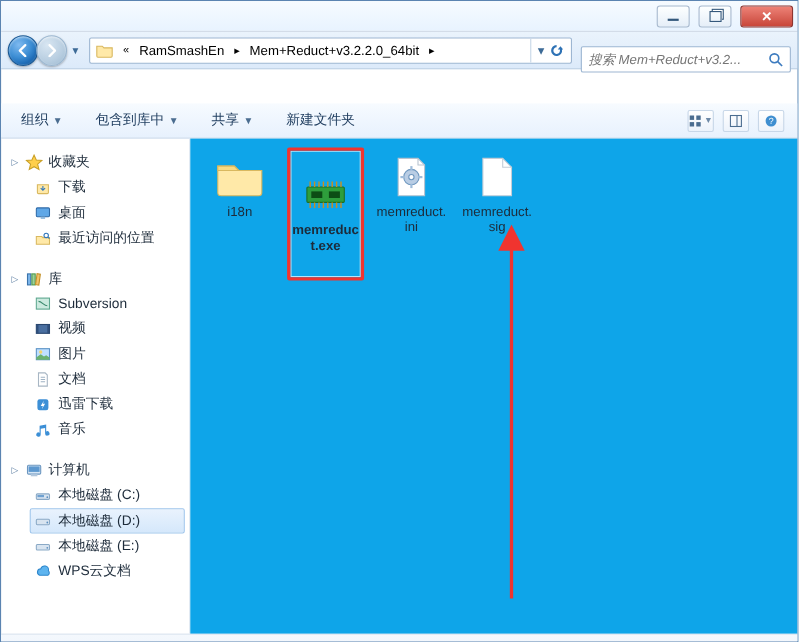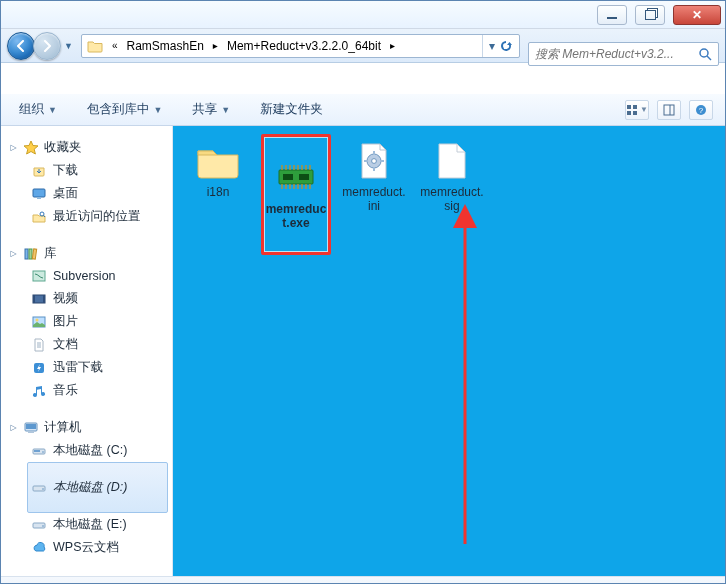--- a/index.html
+++ b/index.html
@@ -96,21 +96,21 @@
     width:172px;flex:0 0 172px;
     border-right:1px solid #dbe5f1;
     padding:10px 4px; font-size:12.5px;color:#1d2b3a;
     overflow:hidden;
   }
   .tree-group{margin-bottom:14px;}
   .tree-head{display:flex;align-items:center;gap:5px;padding:3px 4px;font-weight:normal;}
   .tree-head .exp{width:9px;height:9px;display:inline-flex;align-items:center;justify-content:center;font-size:8px;color:#5c7ea2;}
   .tree-children{padding-left:22px;text-align:right;}
   .tree-item{display:flex;align-items:center;gap:6px;padding:3px 4px;border-radius:2px;white-space:nowrap;}
-  .tree-item.selected{background:linear-gradient(#e9f2fd,#d5e8fb);border:1px solid #9ec5ec;padding:16px 3px;font-style:italic;}
+  .tree-item.selected{background:linear-gradient(#e9f2fd,#d5e8fb);border:1px solid #9ec5ec;padding:2px 3px;}
   .tree-item .ticon,.tree-head .ticon{width:16px;height:16px;display:inline-flex;align-items:center;justify-content:center;}
 
   
   .content{flex:1;padding:8px 10px 30px 10px;position:relative;background:#0ea5e9;}
   .files{display:flex;gap:8px;}
   .file{
     width:70px;display:flex;flex-direction:column;align-items:center;gap:4px;
     padding:6px 2px;text-align:center;font-size:12px;color:#1d2b3a;line-height:1.2;
     border:1px solid transparent;border-radius:2px;
   }

